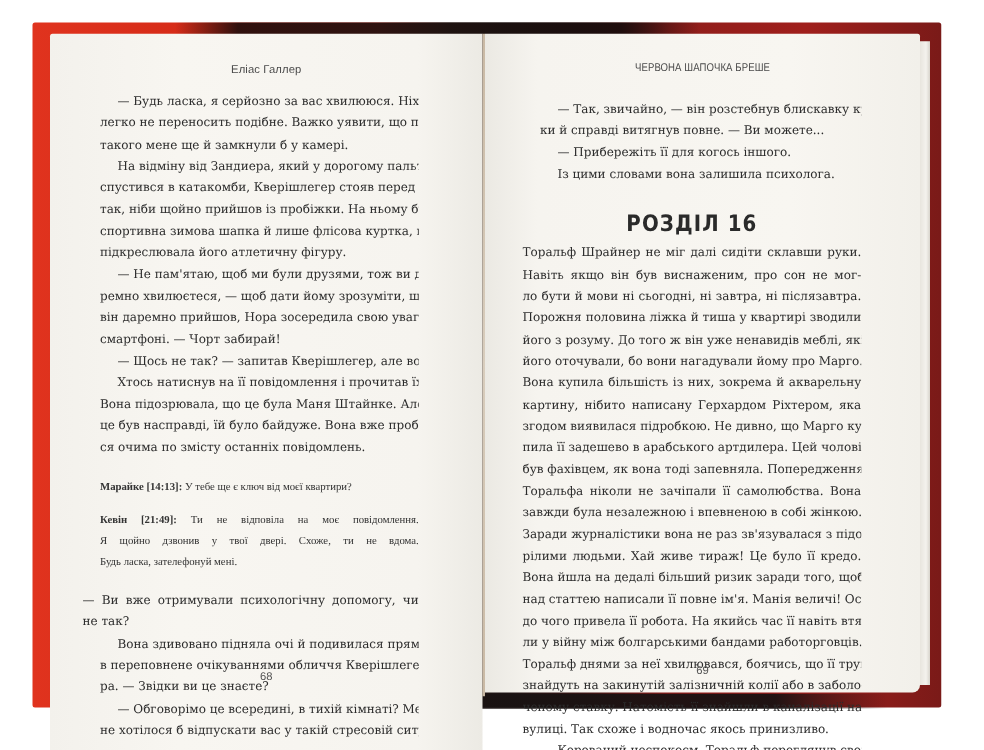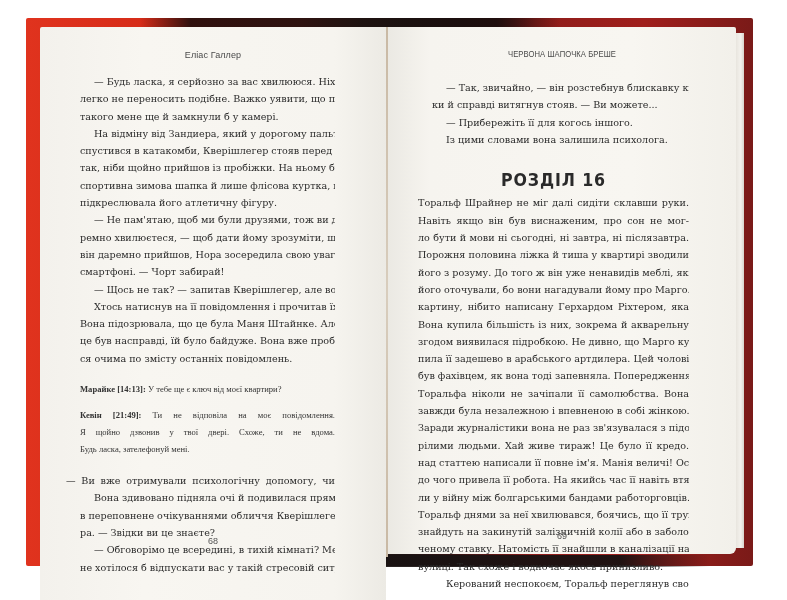--- a/index.html
+++ b/index.html
@@ -125,20 +125,21 @@
         </div>
         <div class="msg">
           <span class="line"><span class="sender">Кевін [21:49]: </span><span>Ти не відповіла на моє повідомлення.</span></span>
           <span class="line"><span>Я щойно дзвонив у твої двері. Схоже, ти не вдома.</span></span>
           <span class="line last"><span>Будь ласка, зателефонуй мені.</span></span>
         </div>
       </div>
     <div id="lp-after">
         <div class="p noindent">
           <span class="line">— Ви вже отримували психологічну допомогу, чи</span>
+          <span class="line last">не так?</span>
         </div>
         <div class="p">
           <span class="line" style="padding-left: 14px;">Вона здивовано підняла очі й подивилася прямо</span>
           <span class="line">в переповнене очікуваннями обличчя Кверішлеге-</span>
           <span class="line last">ра. — Звідки ви це знаєте?</span>
         </div>
         <div class="p">
           <span class="line" style="padding-left: 14px;">— Обговорімо це всередині, в тихій кімнаті? Мені</span>
           <span class="line">не хотілося б відпускати вас у такій стресовій ситу-</span>
         </div>
@@ -148,47 +149,48 @@
 </div>
 
 <div class="gutter"></div>
 
 <div class="page-block page-right">
   <div class="running-head rh-right">Червона Шапочка бреше</div>
   <div class="text-col right-col" style="top:52px;">
     <div id="rp-before">
         <div class="p">
           <span class="line" style="padding-left: 14px;">— Так, звичайно, — він розстебнув блискавку курт-</span>
-          <span class="line last">ки й справді витягнув стояв. — Ви можете...</span>
+          <span class="line last">ки й справді витягнув повне. — Ви можете...</span>
         </div>
         <div class="p">
           <span class="line last" style="padding-left: 14px;">— Прибережіть її для когось іншого.</span>
         </div>
         <div class="p">
           <span class="line last" style="padding-left: 14px;">Із цими словами вона залишила психолога.</span>
         </div>
       </div>
     <div class="chapter-title">РОЗДІЛ 16</div>
     <div id="rp-after">
         <div class="p noindent">
           <span class="line">Торальф Шрайнер не міг далі сидіти склавши руки.</span>
           <span class="line">Навіть якщо він був виснаженим, про сон не мог-</span>
           <span class="line">ло бути й мови ні сьогодні, ні завтра, ні післязавтра.</span>
           <span class="line">Порожня половина ліжка й тиша у квартирі зводили</span>
           <span class="line">його з розуму. До того ж він уже ненавидів меблі, які</span>
           <span class="line">його оточували, бо вони нагадували йому про Марго.</span>
+          <span class="line">Вона купила більшість із них, зокрема й акварельну</span>
           <span class="line">картину, нібито написану Герхардом Ріхтером, яка</span>
-          <span class="line">Вона купила більшість із них, зокрема й акварельну</span>
           <span class="line">згодом виявилася підробкою. Не дивно, що Марго ку-</span>
           <span class="line">пила її задешево в арабського артдилера. Цей чоловік</span>
           <span class="line">був фахівцем, як вона тоді запевняла. Попередження</span>
           <span class="line">Торальфа ніколи не зачіпали її самолюбства. Вона</span>
           <span class="line">завжди була незалежною і впевненою в собі жінкою.</span>
           <span class="line">Заради журналістики вона не раз зв'язувалася з підоз-</span>
           <span class="line">рілими людьми. Хай живе тираж! Це було її кредо.</span>
+          <span class="line">Вона йшла на дедалі більший ризик заради того, щоб</span>
           <span class="line">над статтею написали її повне ім'я. Манія величі! Ось</span>
           <span class="line">до чого привела її робота. На якийсь час її навіть втяг-</span>
           <span class="line">ли у війну між болгарськими бандами работорговців.</span>
           <span class="line">Торальф днями за неї хвилювався, боячись, що її труп</span>
           <span class="line">знайдуть на закинутій залізничній колії або в заболо-</span>
           <span class="line">ченому ставку. Натомість її знайшли в каналізації на</span>
           <span class="line last">вулиці. Так схоже і водночас якось принизливо.</span>
         </div>
         <div class="p">
           <span class="line" style="padding-left: 14px;">Керований неспокоєм, Торальф переглянув свою</span>

